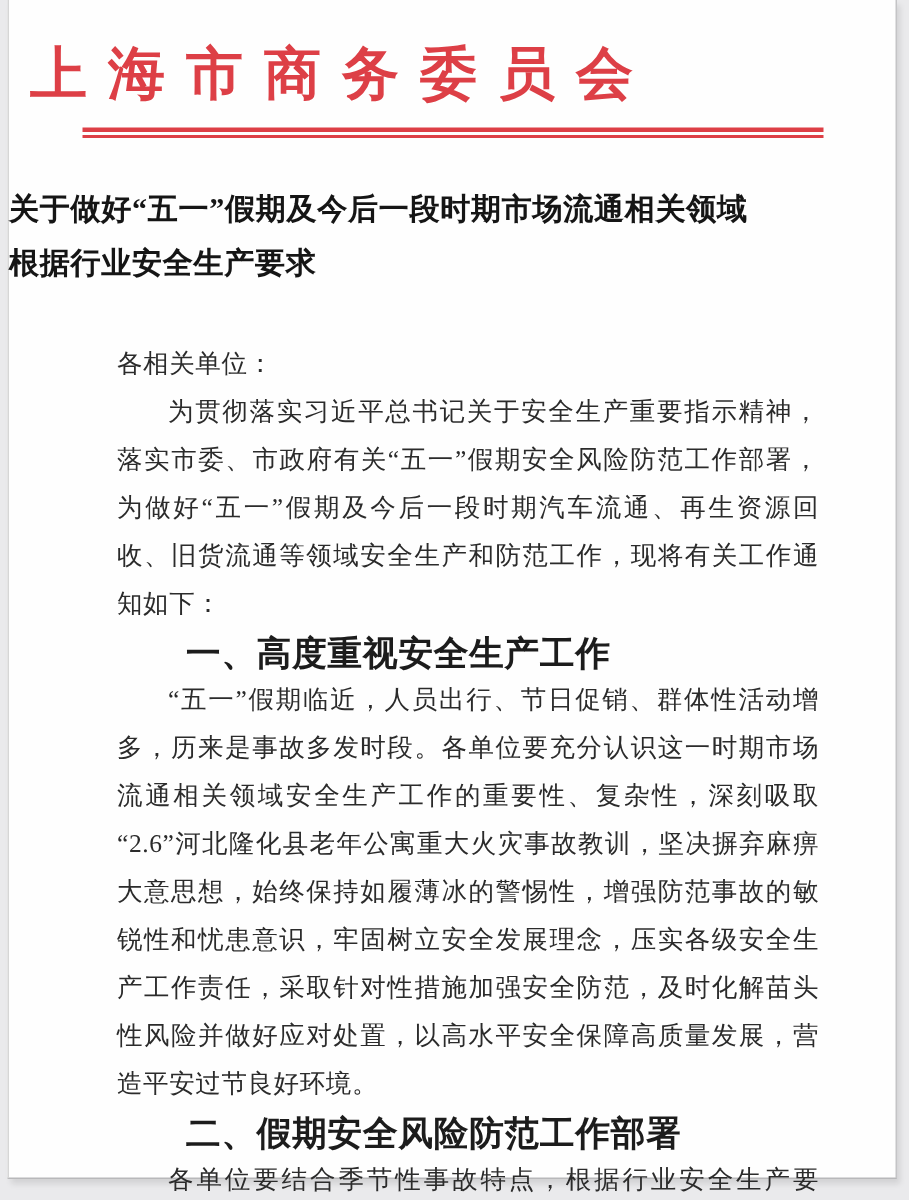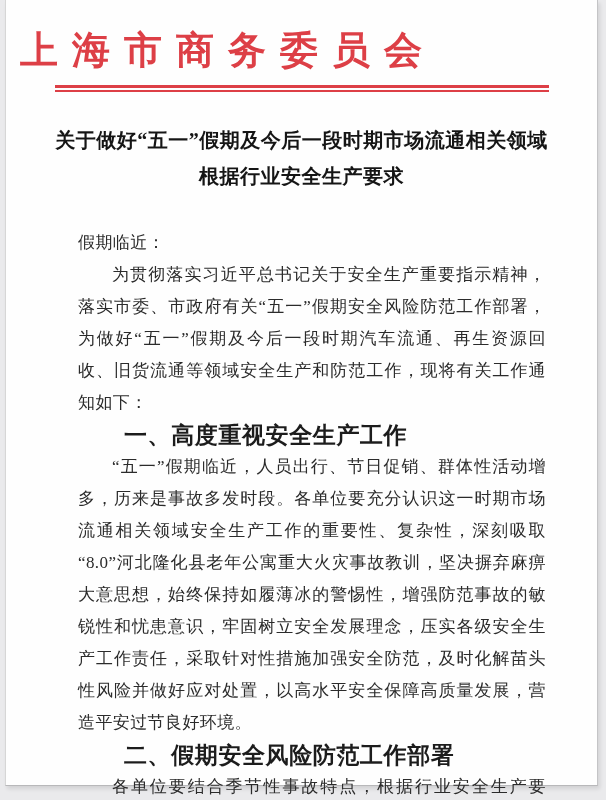--- a/index.html
+++ b/index.html
@@ -47,21 +47,21 @@
     height: 3px;
     background: var(--accent, #dd3f46);
   }
   .red-rule .thin {
     height: 2px;
     margin-top: 2px;
     background: var(--accent, #dd3f46);
   }
   .doc-title {
     margin: 30px auto 0 auto;
-    text-align: center;
+    text-align: left;
     font-size: 20px;
     font-weight: bold;
     color: #151515;
     line-height: 36px;
     letter-spacing: 0.5px;
   }
   .doc-title .tline { display: block; white-space: nowrap; }
   .body-block {
     margin-top: 33px;
     padding: 0 51px 0 72px;
@@ -98,27 +98,27 @@
       <div class="thick"></div>
       <div class="thin"></div>
     </div>
 
     <h1 class="doc-title">
       <span class="tline">关于做好“五一”假期及今后一段时期市场流通相关领域</span>
       <span class="tline">根据行业安全生产要求</span>
     </h1>
 
     <div class="body-block">
-      <p>假期临近：</p>
+      <p>各相关单位：</p>
 
       <p class="indent">为贯彻落实习近平总书记关于安全生产重要指示精神，落实市委、市政府有关“五一”假期安全风险防范工作部署，为做好“五一”假期及今后一段时期汽车流通、再生资源回收、旧货流通等领域安全生产和防范工作，现将有关工作通知如下：</p>
 
       <p class="sec-heading">一、高度重视安全生产工作</p>
 
-      <p class="indent">“五一”假期临近，人员出行、节日促销、群体性活动增多，历来是事故多发时段。各单位要充分认识这一时期市场流通相关领域安全生产工作的重要性、复杂性，深刻吸取“8.0”河北隆化县老年公寓重大火灾事故教训，坚决摒弃麻痹大意思想，始终保持如履薄冰的警惕性，增强防范事故的敏锐性和忧患意识，牢固树立安全发展理念，压实各级安全生产工作责任，采取针对性措施加强安全防范，及时化解苗头性风险并做好应对处置，以高水平安全保障高质量发展，营造平安过节良好环境。</p>
+      <p class="indent">“五一”假期临近，人员出行、节日促销、群体性活动增多，历来是事故多发时段。各单位要充分认识这一时期市场流通相关领域安全生产工作的重要性、复杂性，深刻吸取“2.6”河北隆化县老年公寓重大火灾事故教训，坚决摒弃麻痹大意思想，始终保持如履薄冰的警惕性，增强防范事故的敏锐性和忧患意识，牢固树立安全发展理念，压实各级安全生产工作责任，采取针对性措施加强安全防范，及时化解苗头性风险并做好应对处置，以高水平安全保障高质量发展，营造平安过节良好环境。</p>
 
       <p class="sec-heading">二、假期安全风险防范工作部署</p>
 
       <p class="indent">各单位要结合季节性事故特点，根据行业安全生产要求，组</p>
     </div>
 
   </div>
 </div>
 
 </body></html>

